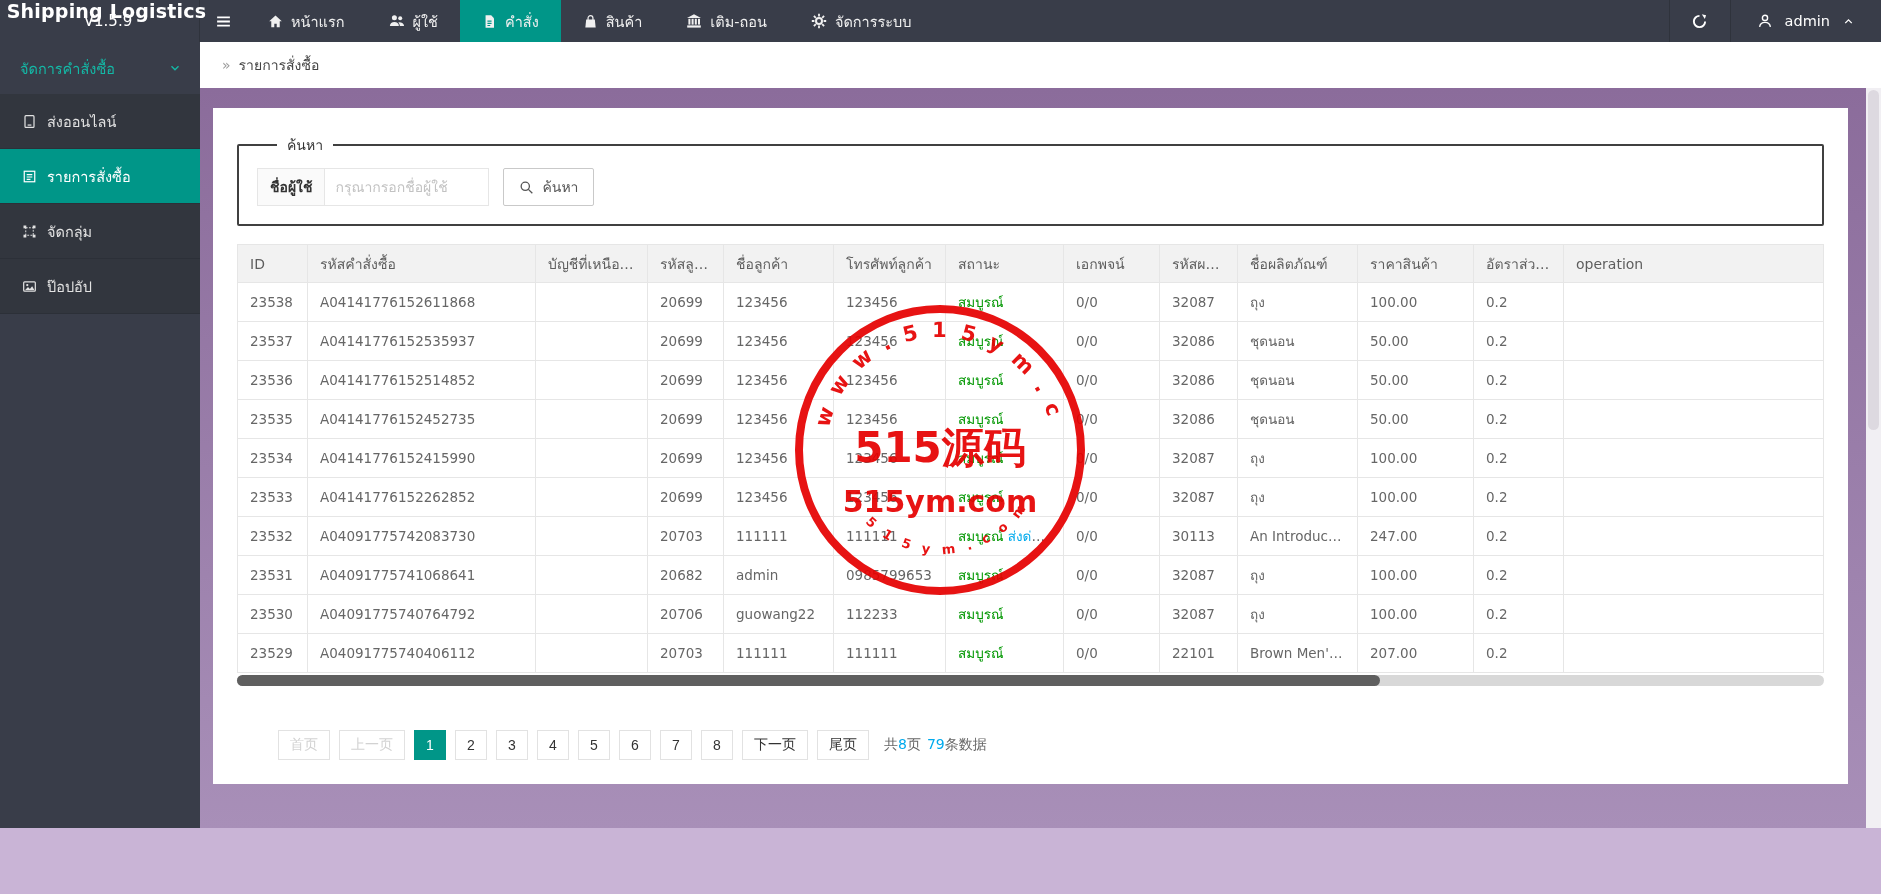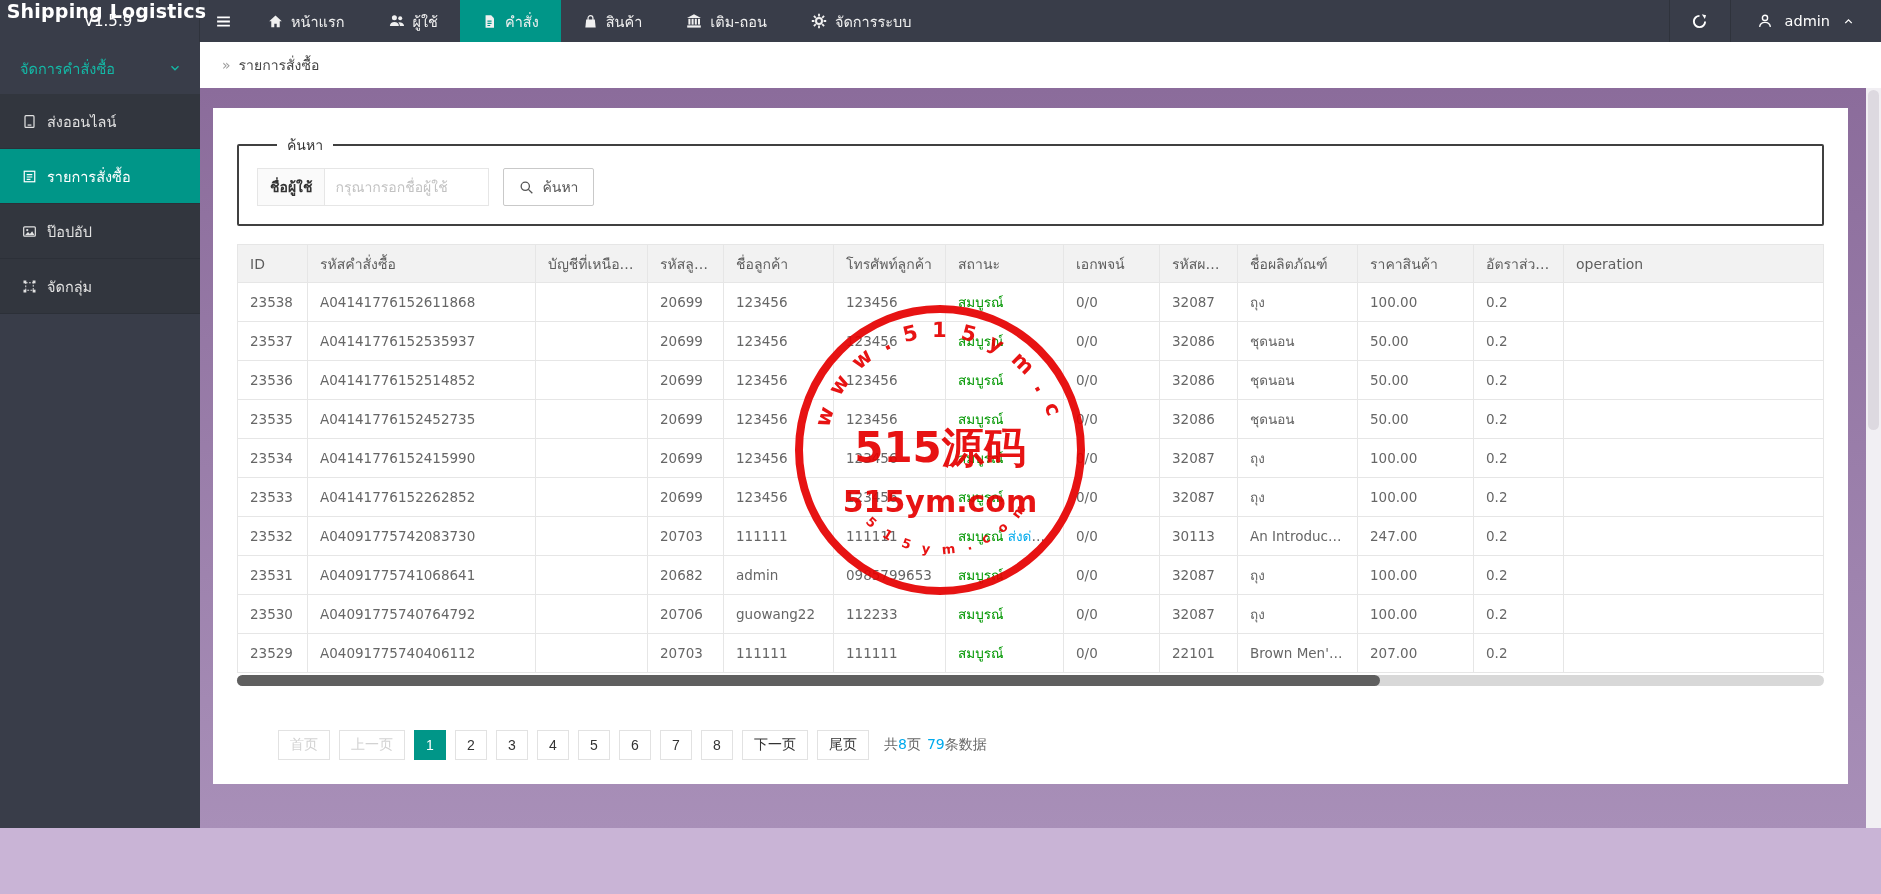--- a/index.html
+++ b/index.html
@@ -236,29 +236,29 @@
           <span>ส่งออนไลน์</span>
         </div>
         <div class="side-item active">
           <svg width="15" height="15">
               <use href="#i-list"></use>
             </svg>
           <span>รายการสั่งซื้อ</span>
         </div>
         <div class="side-item">
           <svg width="15" height="15">
+              <use href="#i-group"></use>
+            </svg>
+          <span>จัดกลุ่ม</span>
+        </div>
+        <div class="side-item">
+          <svg width="15" height="15">
               <use href="#i-image"></use>
             </svg>
           <span>ป๊อปอัป</span>
-        </div>
-        <div class="side-item">
-          <svg width="15" height="15">
-              <use href="#i-group"></use>
-            </svg>
-          <span>จัดกลุ่ม</span>
         </div>
       </div>
     </div>
 
     <div class="content">
       <div class="breadcrumb-bar">
         <span class="crumb-prefix">»</span>
         <span class="crumb-label">รายการสั่งซื้อ</span>
       </div>
 

